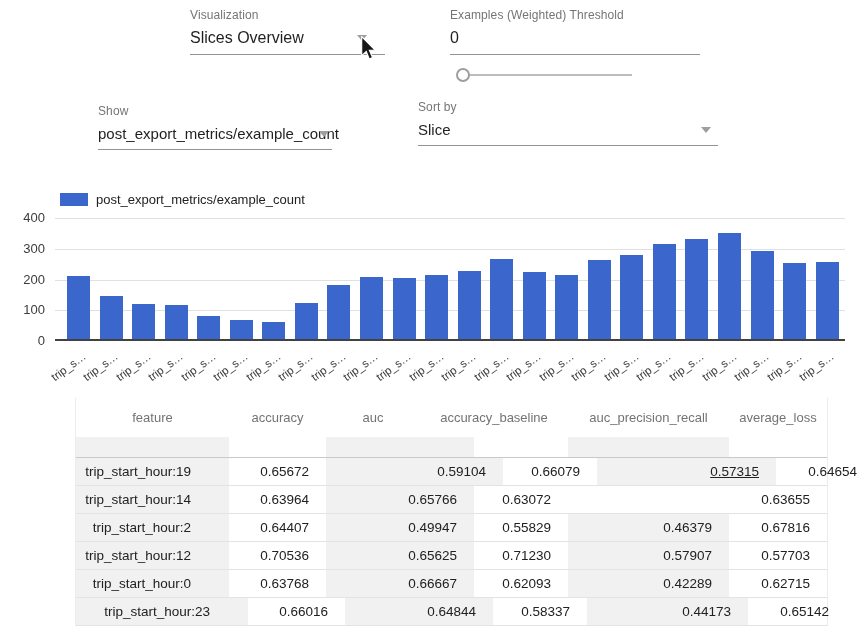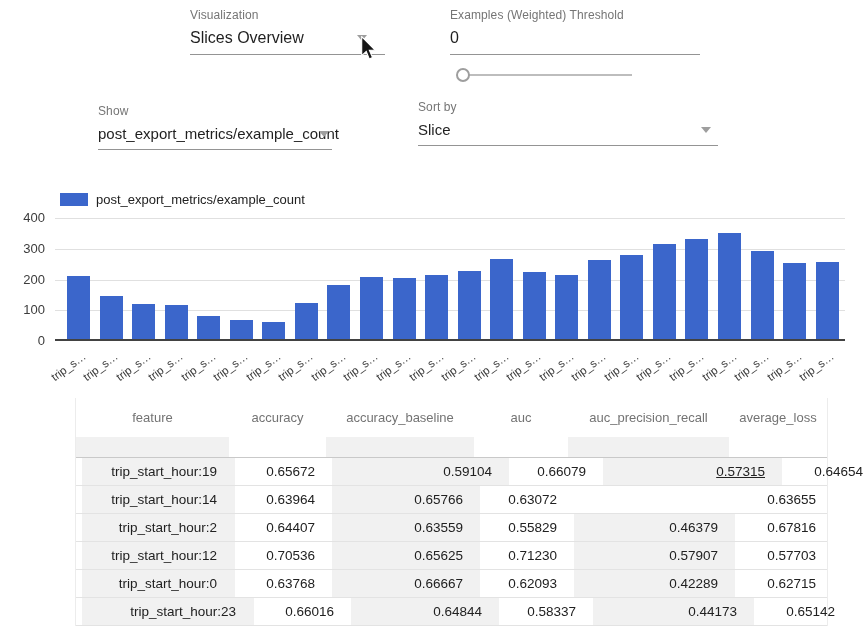--- a/index.html
+++ b/index.html
@@ -51,21 +51,21 @@
   .mtable{position:absolute;left:75px;top:398px;width:751px;
           border-left:1px solid #ececec;border-right:1px solid #ececec;}
   .trow{display:flex;width:100%;}
   .tcell{box-sizing:border-box;display:flex;align-items:center;flex:none;}
   .tcell.striped{background:#f1f1f1;}
   .thead-row{height:39px;}
   .thead-row .tcell{justify-content:center;font-size:13px;color:#737373;cursor:pointer;background:#fff;}
   .filter-row{height:20px;border-bottom:1px solid #c9c9c9;}
   .data-row{height:27px;border-bottom:1px solid #e3e3e3;}
   .data-row .tcell{justify-content:flex-end;padding-right:17px;font-size:13.5px;color:#212121;}
-  .data-row .tcell.feat{padding-right:18px;margin-left:6px;}
+  .data-row .tcell.feat{padding-right:38px;}
 </style>
 </head>
 <body>
 
 <div class="app">
 
   <div class="ctl viz-ctl">
     <div class="ctl-label">Visualization</div>
     <div class="field">
       <span>Slices Overview</span>
@@ -166,22 +166,22 @@
       <div class="bar" style="left: 728.1px; height: 76px; background: rgb(59, 102, 203);"></div>
       <div class="xlab" style="left: 689.6px; top: 132px;">trip_s…</div>
       <div class="bar" style="left: 760.65px; height: 77px; background: rgb(59, 102, 203);"></div>
       <div class="xlab" style="left: 722.15px; top: 132px;">trip_s…</div>
     </div>
 
   <div class="mtable" id="mtable">
       <div class="trow thead-row">
         <div class="tcell" style="width: 153px;">feature</div>
         <div class="tcell" style="width: 97px;">accuracy</div>
+        <div class="tcell" style="width: 94px;">auc</div>
         <div class="tcell" style="width: 148px;">accuracy_baseline</div>
-        <div class="tcell" style="width: 94px;">auc</div>
         <div class="tcell" style="width: 161px;">auc_precision_recall</div>
         <div class="tcell" style="width: 98px;">average_loss</div>
       </div>
       <div class="trow filter-row">
         <div class="tcell striped" style="width: 153px;"></div>
         <div class="tcell" style="width: 97px;"></div>
         <div class="tcell striped" style="width: 148px;"></div>
         <div class="tcell" style="width: 94px;"></div>
         <div class="tcell striped" style="width: 161px;"></div>
         <div class="tcell" style="width: 98px;"></div>
@@ -198,21 +198,21 @@
         <div class="tcell striped feat" style="width: 153px;">trip_start_hour:14</div>
         <div class="tcell" style="width: 97px;">0.63964</div>
         <div class="tcell striped" style="width: 148px;">0.65766</div>
         <div class="tcell" style="width: 94px;">0.63072</div>
         <div class="tcell striped" style="width: 161px; margin-top: 36px;">0.46030</div>
         <div class="tcell" style="width: 98px;">0.63655</div>
       </div>
       <div class="trow data-row">
         <div class="tcell striped feat" style="width: 153px;">trip_start_hour:2</div>
         <div class="tcell" style="width: 97px;">0.64407</div>
-        <div class="tcell striped" style="width: 148px;">0.63559</div>
+        <div class="tcell striped" style="width: 148px;">0.49947</div>
         <div class="tcell" style="width: 94px;">0.55829</div>
         <div class="tcell striped" style="width: 161px;">0.46379</div>
         <div class="tcell" style="width: 98px;">0.67816</div>
       </div>
       <div class="trow data-row">
         <div class="tcell striped feat" style="width: 153px;">trip_start_hour:12</div>
         <div class="tcell" style="width: 97px;">0.70536</div>
         <div class="tcell striped" style="width: 148px;">0.65625</div>
         <div class="tcell" style="width: 94px;">0.71230</div>
         <div class="tcell striped" style="width: 161px;">0.57907</div>

